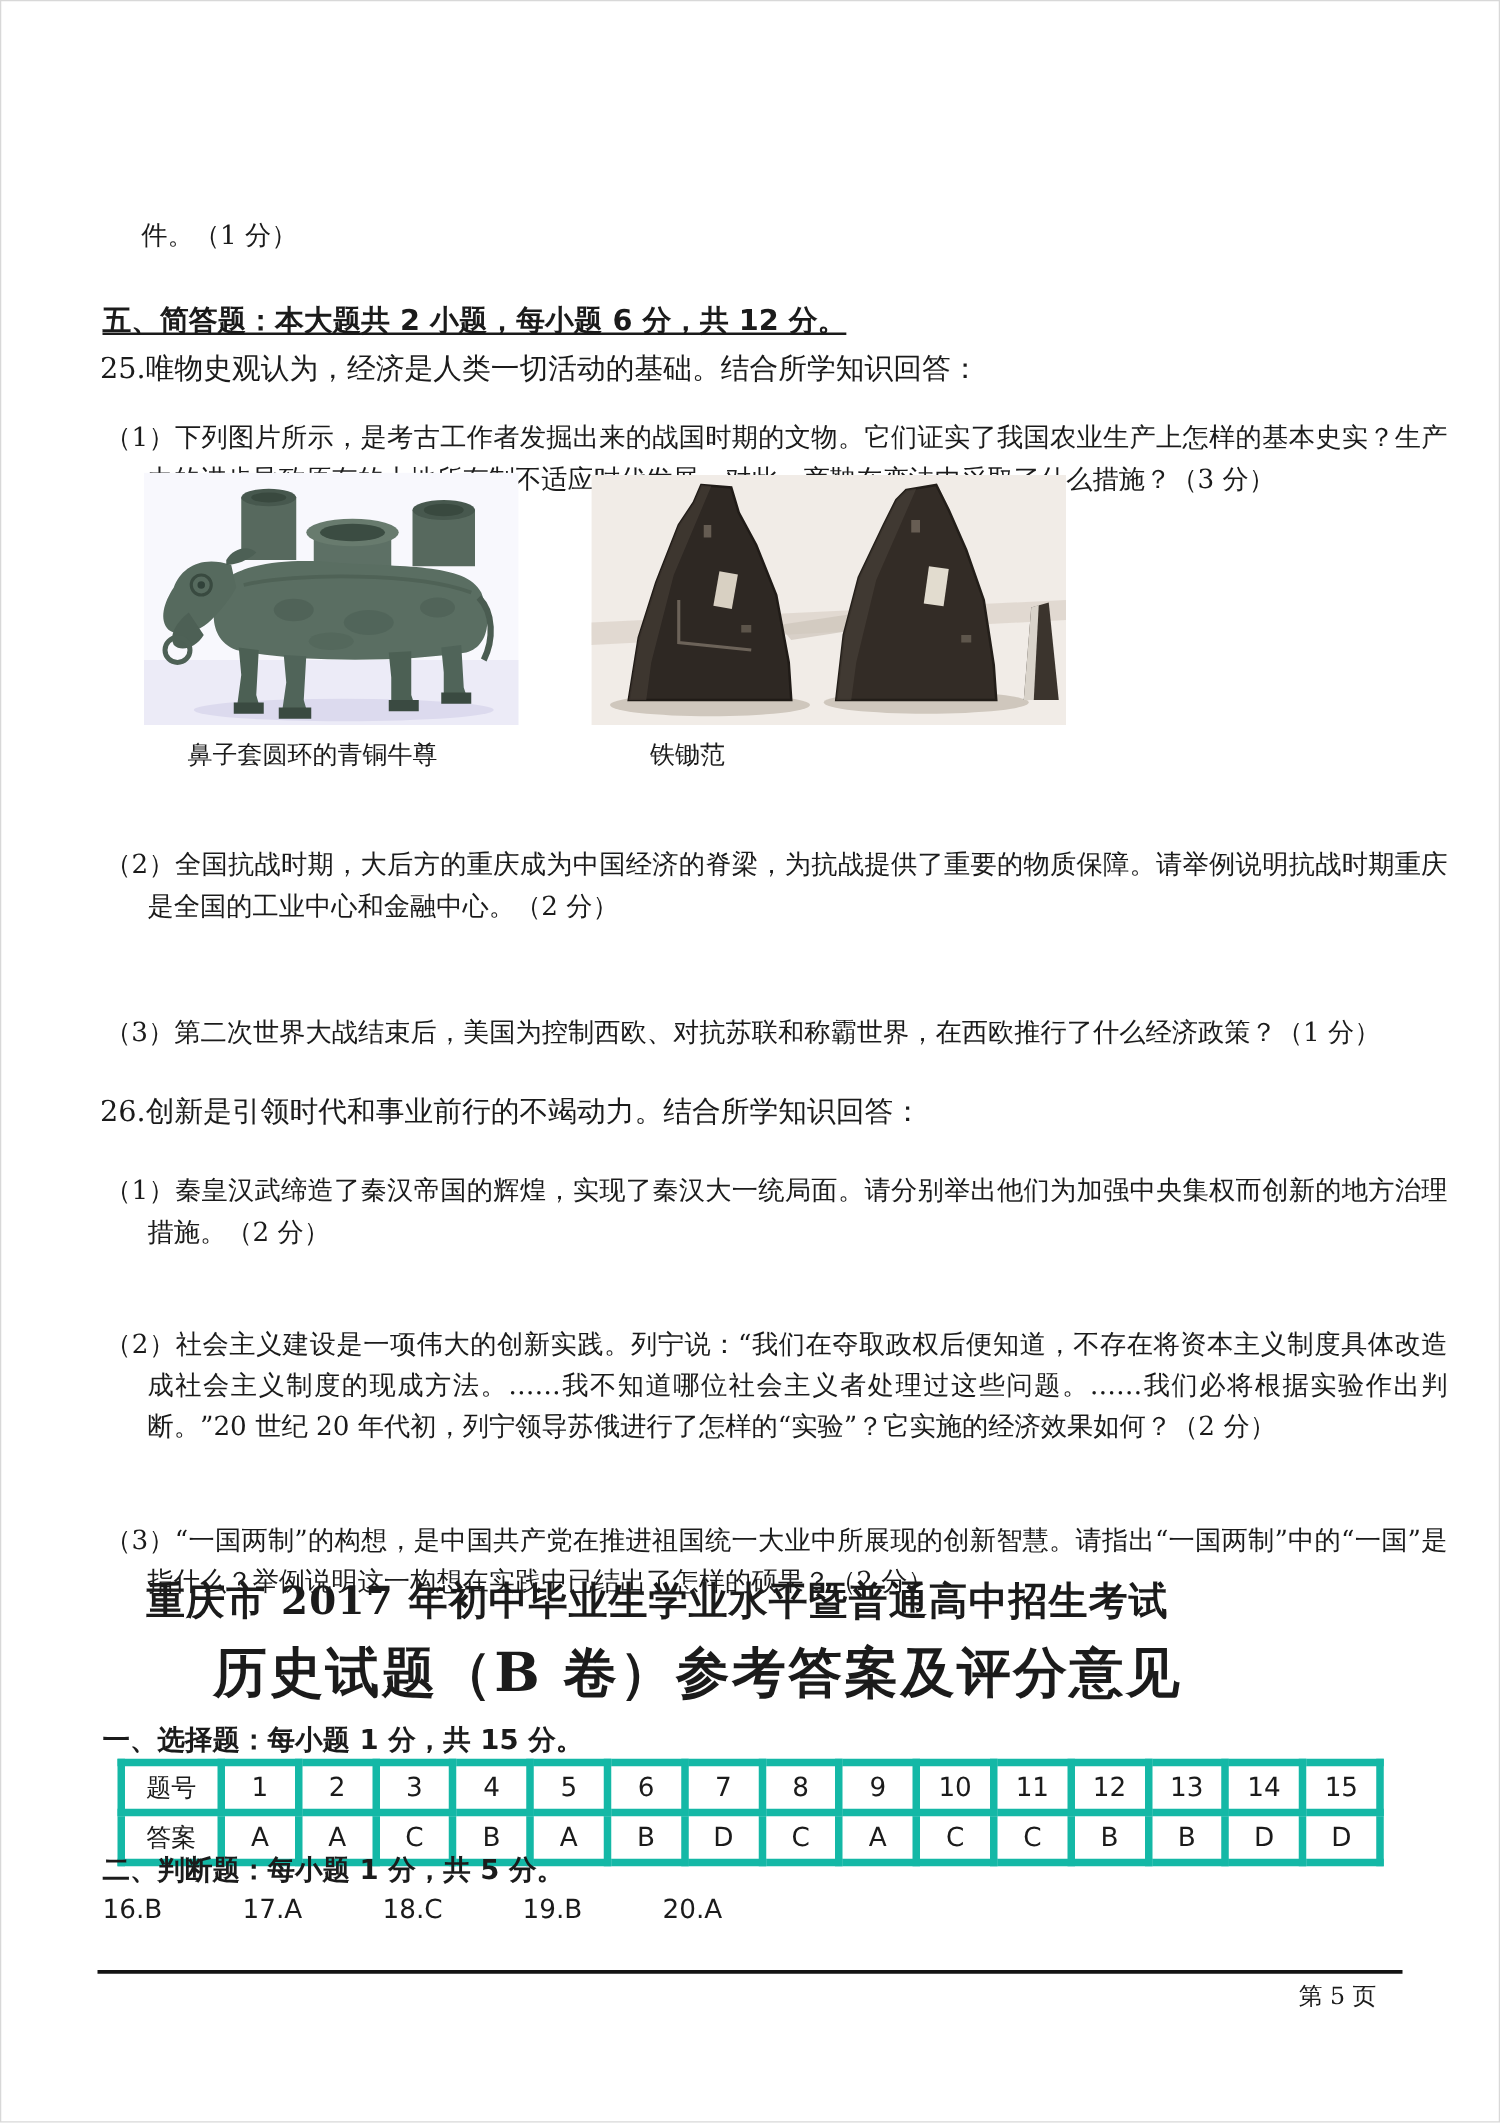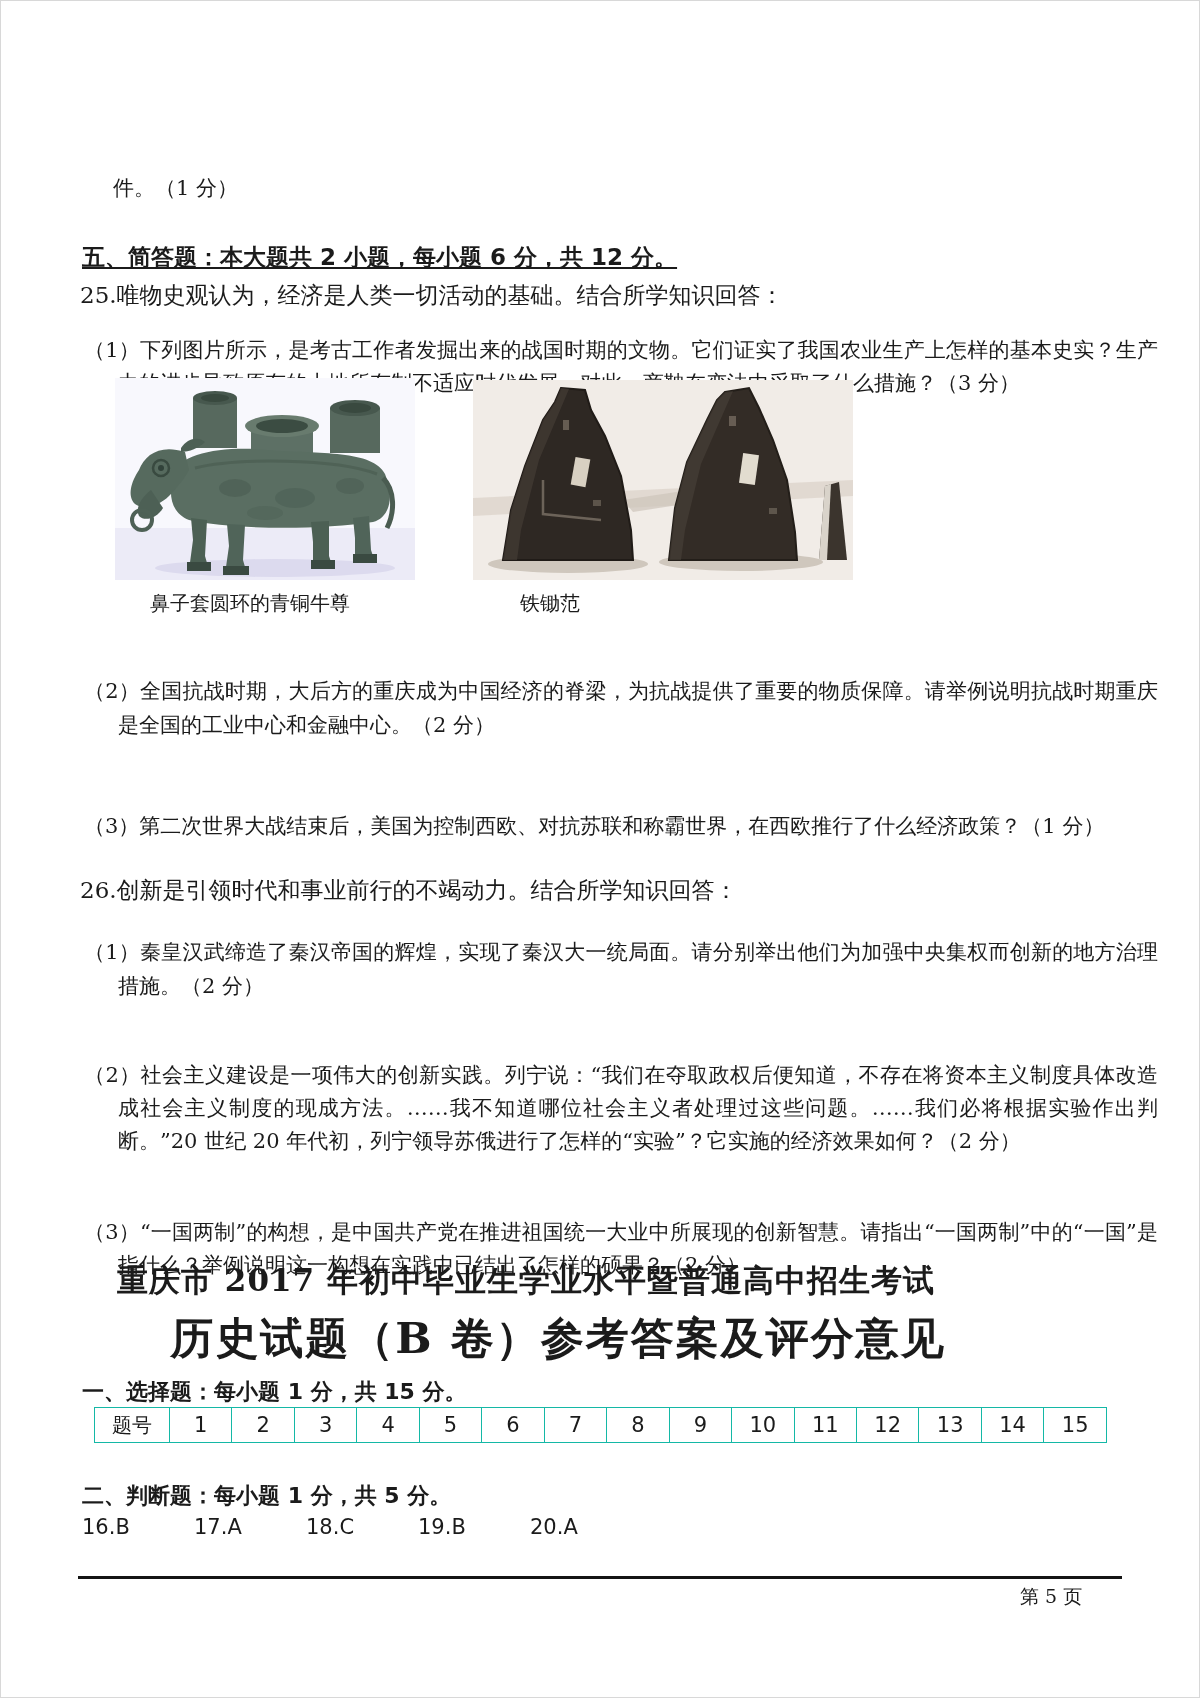--- a/index.html
+++ b/index.html
@@ -12,21 +12,21 @@
   .para{font-size:21px;line-height:33px;text-align:justify;width:1040px;}
   .hang{padding-left:34px;text-indent:-34px;margin-top:28px;}
   .stem{font-size:23px;line-height:30px;width:1045px;}
   .h-sans{font-family:"DejaVu Sans","Liberation Sans",sans-serif;font-weight:bold;}
   .sec-head{font-size:23px;line-height:28px;text-decoration:underline;}
   .caption{font-size:20px;text-align:left;}
   .big-title1{font-size:31px;font-weight:bold;width:1052px;text-align:center;letter-spacing:1px;}
   .big-title2{font-size:43px;font-weight:bold;width:1100px;text-align:center;letter-spacing:2px;}
   table.ans{border-collapse:collapse;table-layout:fixed;width:1013px;
     font-family:"DejaVu Sans","Liberation Sans",sans-serif;}
-  table.ans td{border:1px solid #14b8a6;height:34px;text-align:center;vertical-align:middle;
+  table.ans td{border:6px solid #14b8a6;height:34px;text-align:center;vertical-align:middle;
     font-size:21px;padding:0;}
   table.ans td.lab{font-family:"DejaVu Serif","Liberation Serif",serif;font-size:20px;width:74px;}
   .judge-row{font-family:"DejaVu Sans","Liberation Sans",sans-serif;font-size:21px;}
   .judge-row span{display:inline-block;width:112px;}
   .footer-rule{border-top:3px solid #141414;width:1044px;}
   .footer-text{font-size:19px;}
   .figwrap{overflow:hidden;}
   svg{display:block;}
 </style>
 </head>
@@ -145,21 +145,39 @@
         <td>7</td>
         <td>8</td>
         <td>9</td>
         <td>10</td>
         <td>11</td>
         <td>12</td>
         <td>13</td>
         <td>14</td>
         <td>15</td>
       </tr>
+  <tr>
+    <td class="lab">答案</td>
+  <td>A</td>
+        <td>A</td>
+        <td>C</td>
+        <td>B</td>
+        <td>A</td>
+        <td>B</td>
+        <td>D</td>
+        <td>C</td>
+        <td>A</td>
+        <td>C</td>
+        <td>C</td>
+        <td>B</td>
+        <td>B</td>
+        <td>D</td>
+        <td>D</td>
+      </tr>
 </tbody>
   </table>
 
 <div class="abs h-sans" style="left:82px;top:1481px;font-size:22px;">二、判断题：每小题 1 分，共 5 分。</div>
 
 <div class="abs judge-row" style="left:82px;top:1515px;width:700px;"><span>16.B</span><span>17.A</span><span>18.C</span><span>19.B</span><span>20.A</span></div>
 
 <div class="abs footer-rule" style="left:78px;top:1576px;"></div>
-<div class="abs footer-text" style="left:1020px;top:1584px;width:100px;text-align:left;">第 5 页</div>
+<div class="abs footer-text" style="left:1020px;top:1584px;width:100px;text-align:center;">第 5 页</div>
 
 </body></html>

